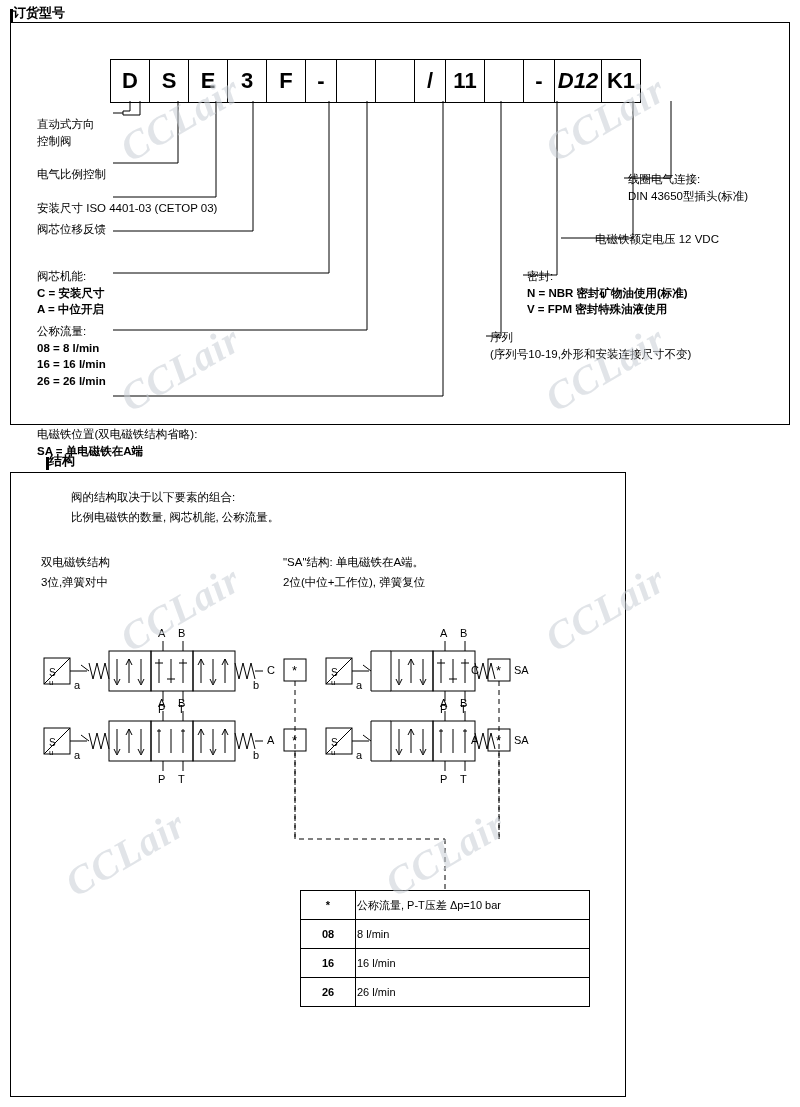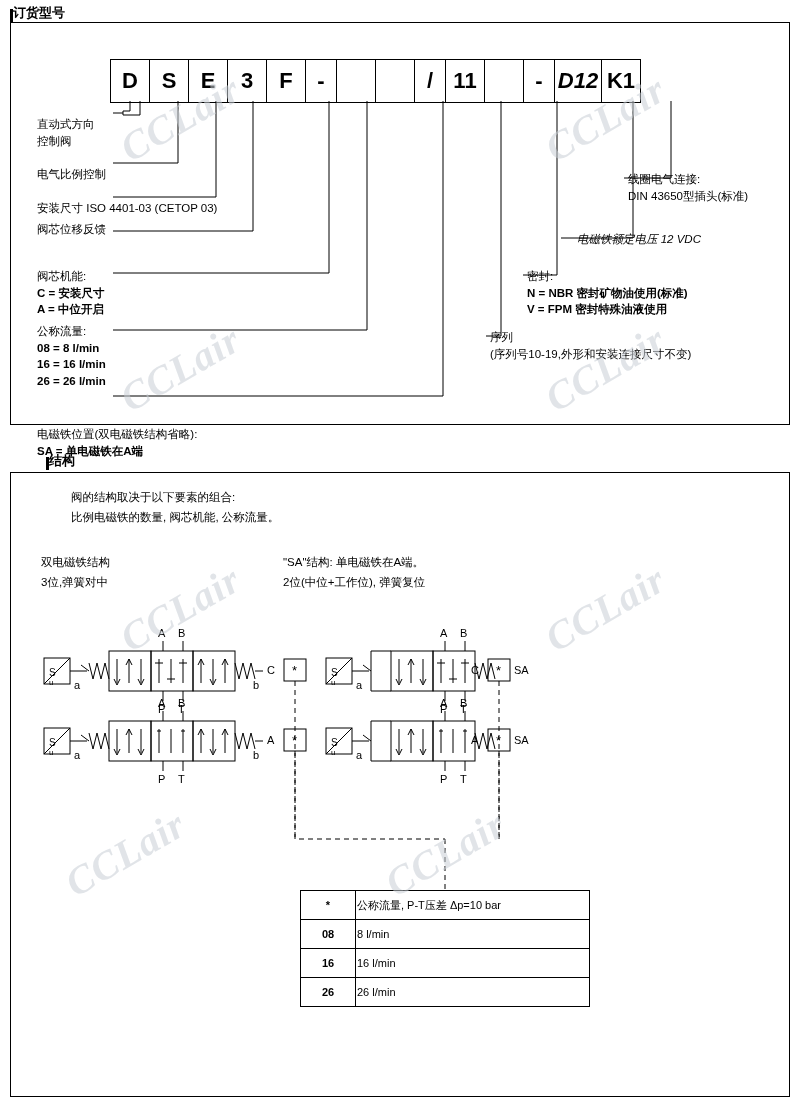--- a/index.html
+++ b/index.html
@@ -12,21 +12,21 @@
     font-size:13px;font-weight:bold;margin:0;padding:0;
   }
   .title-row{display:flex;align-items:flex-end;}
   .title-bar{width:3px;height:13px;background:#000;display:inline-block;}
   
   #panel-order{
     position:absolute;left:10px;top:22px;width:780px;height:403px;
     border:1px solid #000;box-sizing:border-box;
   }
   #panel-struct{
-    position:absolute;left:10px;top:472px;width:780px;height:625px;
+    position:absolute;left:10px;top:472px;width:616px;height:625px;
     border:1px solid #000;box-sizing:border-box;
   }
   .code-boxes{
     position:absolute;left:100px;top:36px;display:flex;
   }
   .cbox{
     width:38px;height:42px;border:1px solid #000;margin-left:-1px;
     display:flex;align-items:center;justify-content:center;
     font-size:22px;font-weight:bold;background:#fff;
   }
@@ -136,21 +136,21 @@
   </div>
   <div class="lbl" style="left:26px;top:363px;margin-top:40px;">
     <div>电磁铁位置(双电磁铁结构省略):</div>
     <div><b>SA = 单电磁铁在A端</b></div>
   </div>
 
   <div class="lbl" style="left:617px;top:148px;">
     <div>线圈电气连接:</div>
     <div>DIN 43650型插头(标准)</div>
   </div>
-  <div class="lbl" style="left:566px;top:208px;font-style:italic;">
+  <div class="lbl" style="left:584px;top:208px;">
     <div>电磁铁额定电压 12 VDC</div>
   </div>
   <div class="lbl" style="left:516px;top:245px;">
     <div>密封:</div>
     <div><b>N = NBR 密封矿物油使用(标准)</b></div>
     <div><b>V = FPM 密封特殊油液使用</b></div>
   </div>
   <div class="lbl" style="left:479px;top:306px;">
     <div>序列</div>
     <div>(序列号10-19,外形和安装连接尺寸不变)</div>

